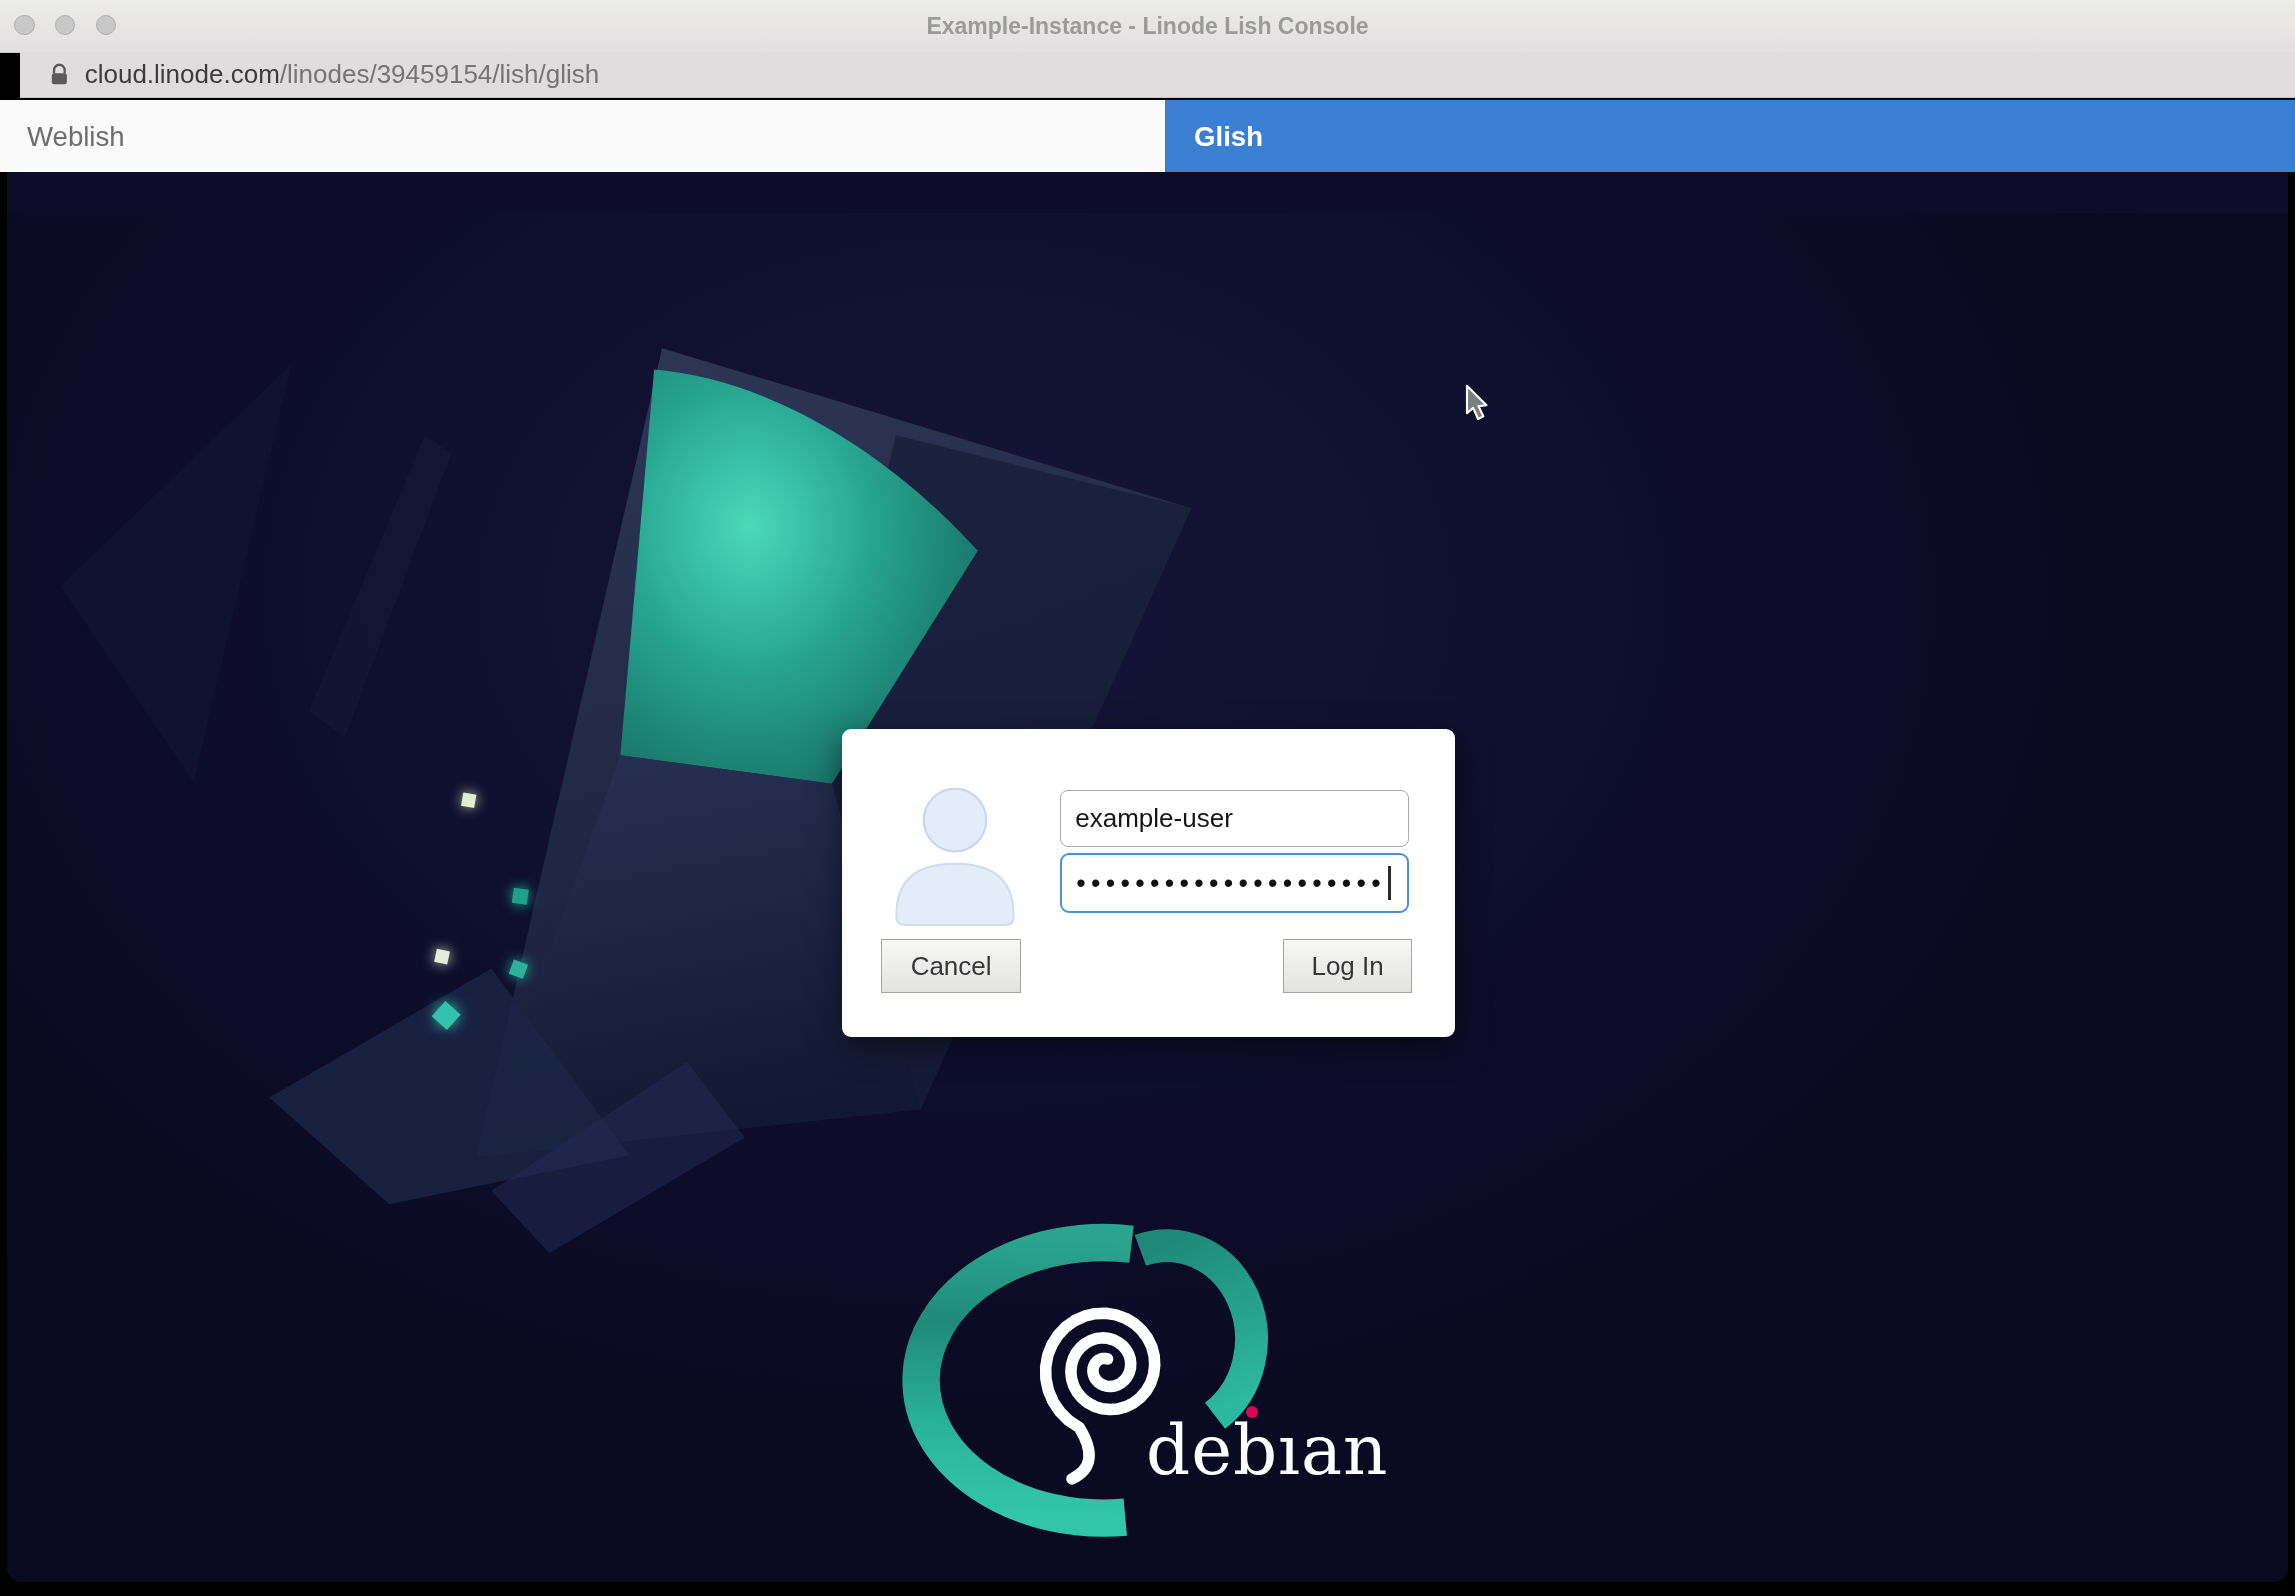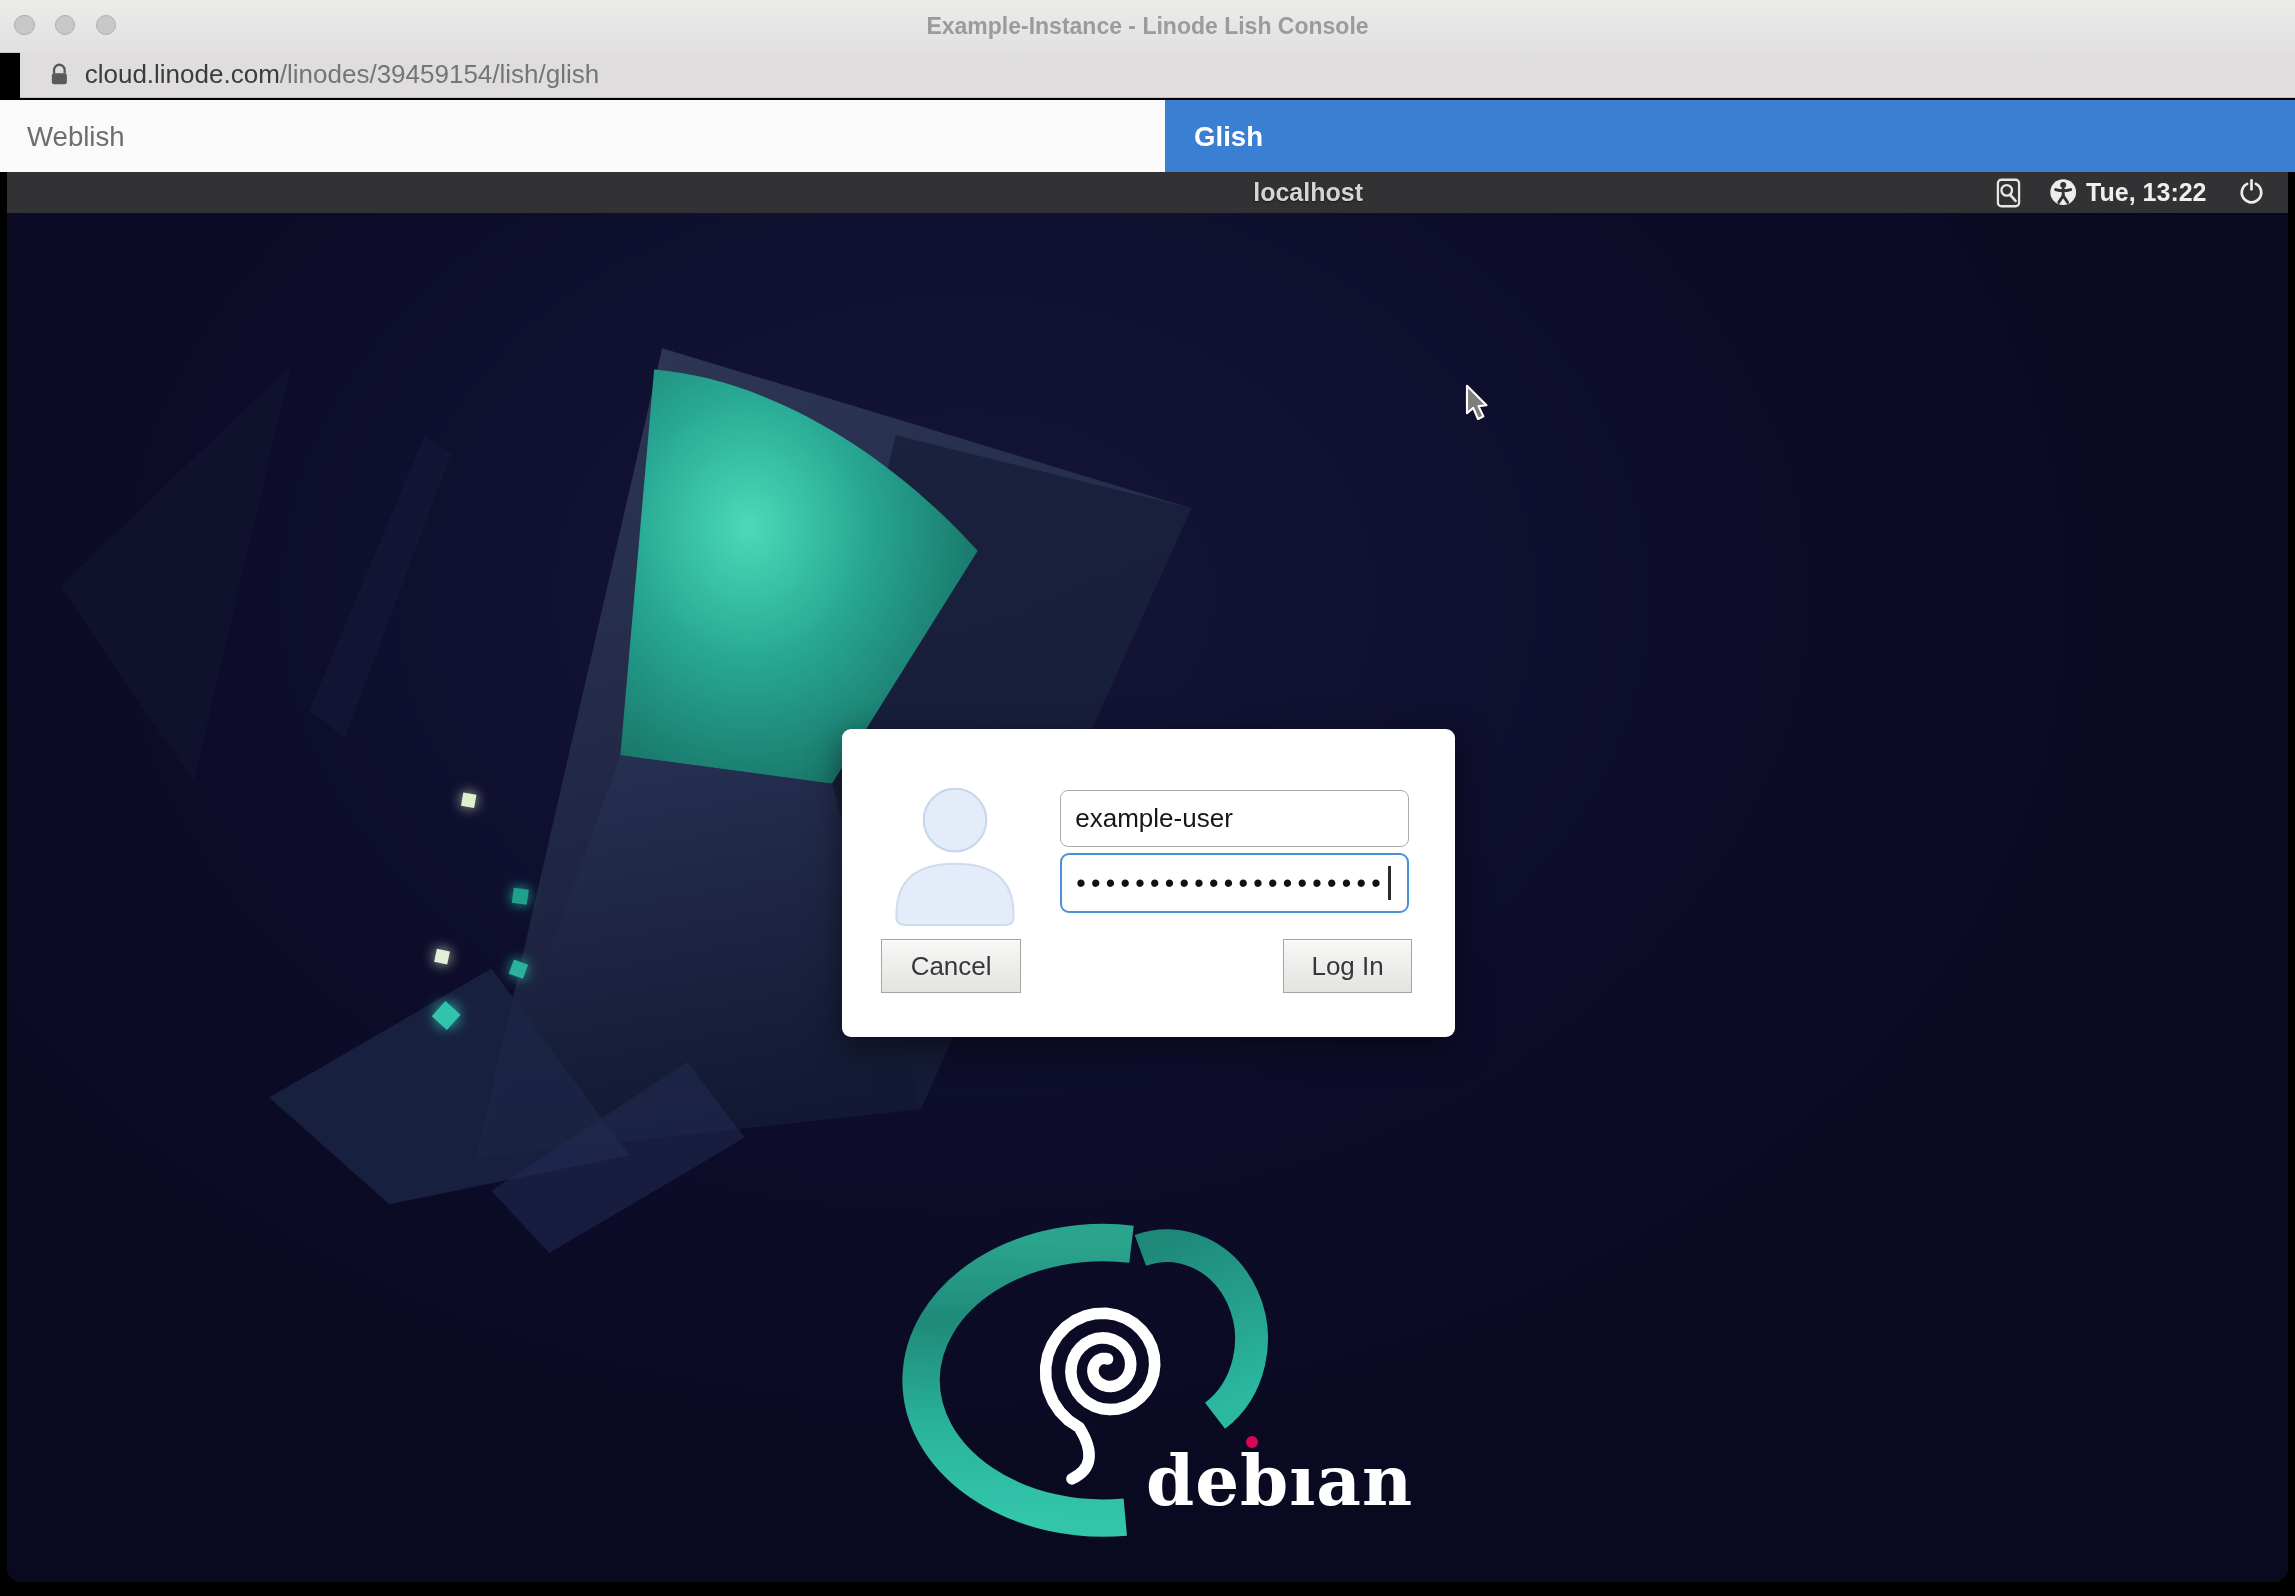--- a/index.html
+++ b/index.html
@@ -49,22 +49,22 @@
   .field-pass{top:124px;height:60px;border:2.7px solid #4a90d9;border-radius:9px;padding-left:14.2px;
     font-size:27px;letter-spacing:5.3px;color:#111;overflow:hidden;white-space:nowrap;}
   .caret{display:inline-block;width:2.7px;height:34px;background:#2b2b2b;margin-left:1.8px;vertical-align:middle;}
   .btn{position:absolute;top:210px;height:54px;border:1.8px solid #a5a59d;border-radius:0;box-sizing:border-box;
     background:linear-gradient(#f8f8f7,#e3e3e0);display:flex;align-items:center;justify-content:center;
     font-size:26px;color:#35373a;box-shadow:inset 0 0.9px 0 #fff;}
   .btn-cancel{left:39px;width:140px;}
   .btn-login{left:441px;width:129px;}
 
   
-  .debian-text{position:absolute;left:1139px;top:1230px;font-family:"DejaVu Serif",serif;
-    font-weight:bold;font-size:69px;line-height:75px;color:#fff;letter-spacing:0.9px;}
+  .debian-text{position:absolute;left:1139px;top:1200px;font-family:"DejaVu Serif",serif;
+    font-weight:normal;font-size:69px;line-height:75px;color:#fff;letter-spacing:0.9px;}
   .debian-dot{position:absolute;left:100px;top:-7.1px;width:12.4px;height:12.4px;border-radius:50%;background:#d70751;}
 
   .cursor{position:absolute;left:1458px;top:171px;}
 </style>
 </head>
 <body>
 
 <div>
 
   <div class="titlebar">
@@ -86,44 +86,20 @@
   </div>
 
   <div class="tabbar">
     <div class="tab tab-weblish">Weblish</div>
     <div class="tab tab-glish">Glish</div>
   </div>
 
   <div class="console-backdrop">
     <div class="screen">
 
-      <div class="gnome-topbar">
-        <div class="hostname">localhost</div>
-
-        <svg class="tb-ico" style="left:1989px" width="25" height="30" viewBox="0 0 28 34">
-          <rect x="2" y="2" width="24" height="30" rx="4" fill="none" stroke="#e6e6e6" stroke-width="2.6"></rect>
-          <circle cx="12" cy="14" r="6" fill="none" stroke="#e6e6e6" stroke-width="2.6"></circle>
-          <path d="M16,19 L22,26" stroke="#e6e6e6" stroke-width="3" stroke-linecap="round"></path>
-        </svg>
-
-        <svg class="tb-ico" style="left:2042px" width="28.4" height="28.4" viewBox="-16 -16 32 32">
-          <circle cx="0" cy="0" r="14.5" fill="#ededed"></circle>
-          <circle cx="0" cy="-8" r="3.4" fill="#323234"></circle>
-          <path d="M-8.5,-3 Q0,-0.5 8.5,-3" fill="none" stroke="#323234" stroke-width="3.2" stroke-linecap="round"></path>
-          <path d="M0,-3.5 L0,4" stroke="#323234" stroke-width="3.4" stroke-linecap="round"></path>
-          <path d="M0,4 L-5,11.5 M0,4 L5,11.5" stroke="#323234" stroke-width="3.2" stroke-linecap="round"></path>
-        </svg>
-
-        <div class="clock">Tue, 13:22</div>
-
-        <svg class="tb-ico" style="left:2231px;top:7.1px" width="27" height="27" viewBox="-15 -15 30 30">
-          <path d="M4.8,-9.6 A10.8,10.8 0 1 1 -4.8,-9.6" fill="none" stroke="#ededed" stroke-width="3" stroke-linecap="round"></path>
-          <path d="M0,-13.5 L0,-3.5" stroke="#ededed" stroke-width="3" stroke-linecap="round"></path>
-        </svg>
-      </div>
 
       <div class="desktop">
 
         <svg class="bg-art" width="2281" height="1369" viewBox="0 0 2566 1540">
           <defs>
             <radialGradient id="gTeal" cx="36%" cy="38%" r="75%">
               <stop offset="0%" stop-color="#4bdab8"></stop>
               <stop offset="45%" stop-color="#27a692"></stop>
               <stop offset="100%" stop-color="#15695f"></stop>
             </radialGradient>

